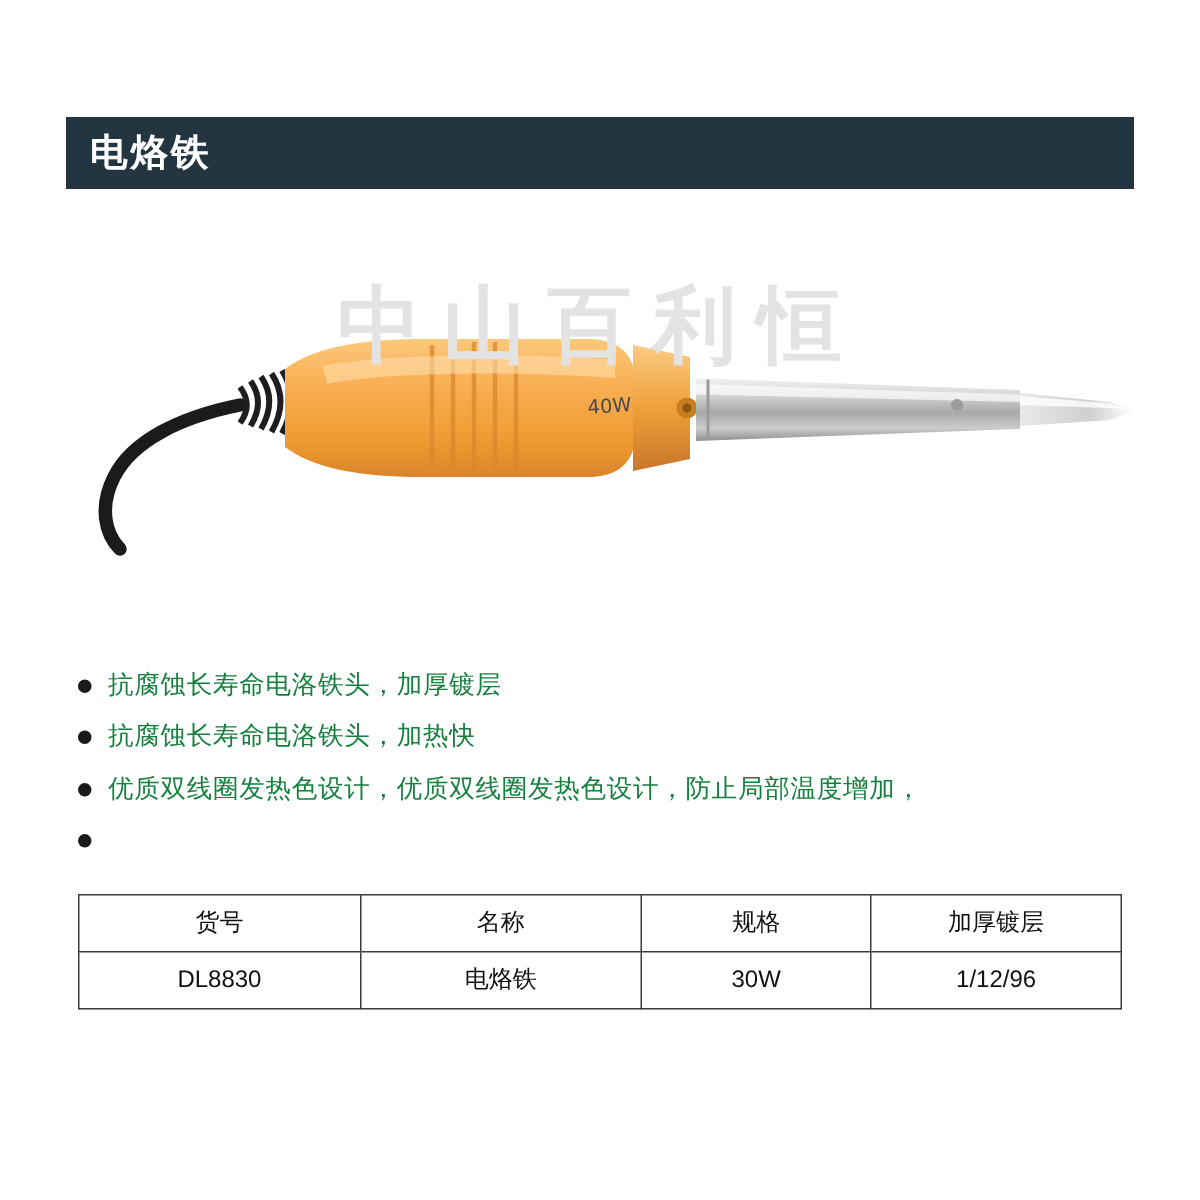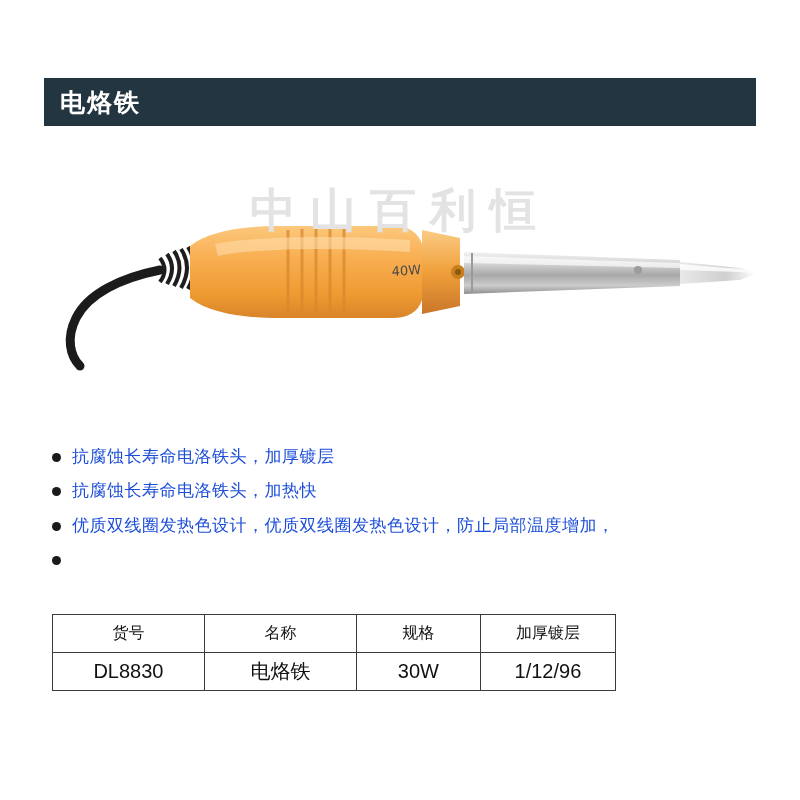--- a/index.html
+++ b/index.html
@@ -44,21 +44,21 @@
     height: 280px;
   }
 
   
   #watermark {
     position: absolute;
     left: 0;
     top: 180px;
     width: 800px;
     text-align: center;
-    font-size: 46px;
+    font-size: 56px;
     font-weight: bold;
     color: #e3e3e3;
     letter-spacing: 14px;
     font-family: "DejaVu Sans", sans-serif;
     user-select: none;
   }
 
   
   #feature-list {
     position: absolute;
@@ -75,39 +75,39 @@
     width: 9px;
     height: 9px;
     border-radius: 50%;
     background: #1a1a1a;
     margin-top: 7px;
     margin-right: 11px;
     flex: 0 0 auto;
   }
   .feature-text {
     font-size: 17px;
-    color: #1d4ed8;
+    color: #15803d;
     line-height: 1.25;
     letter-spacing: 0.5px;
   }
 
   
   #spec-table {
     position: absolute;
     left: 52px;
-    top: 614px;
-    width: 564px;
+    top: 596px;
+    width: 696px;
     border-collapse: collapse;
     table-layout: fixed;
   }
   #spec-table td, #spec-table th {
     border: 1px solid #3b3b3b;
     height: 37px;
     text-align: center;
-    font-size: 20px;
+    font-size: 16px;
     color: #111111;
     font-weight: normal;
     padding: 0;
   }
   #spec-table thead th {
     font-size: 16px;
   }
   .col-code { width: 27%; }
   .col-name { width: 27%; }
   .col-spec { width: 22%; }

